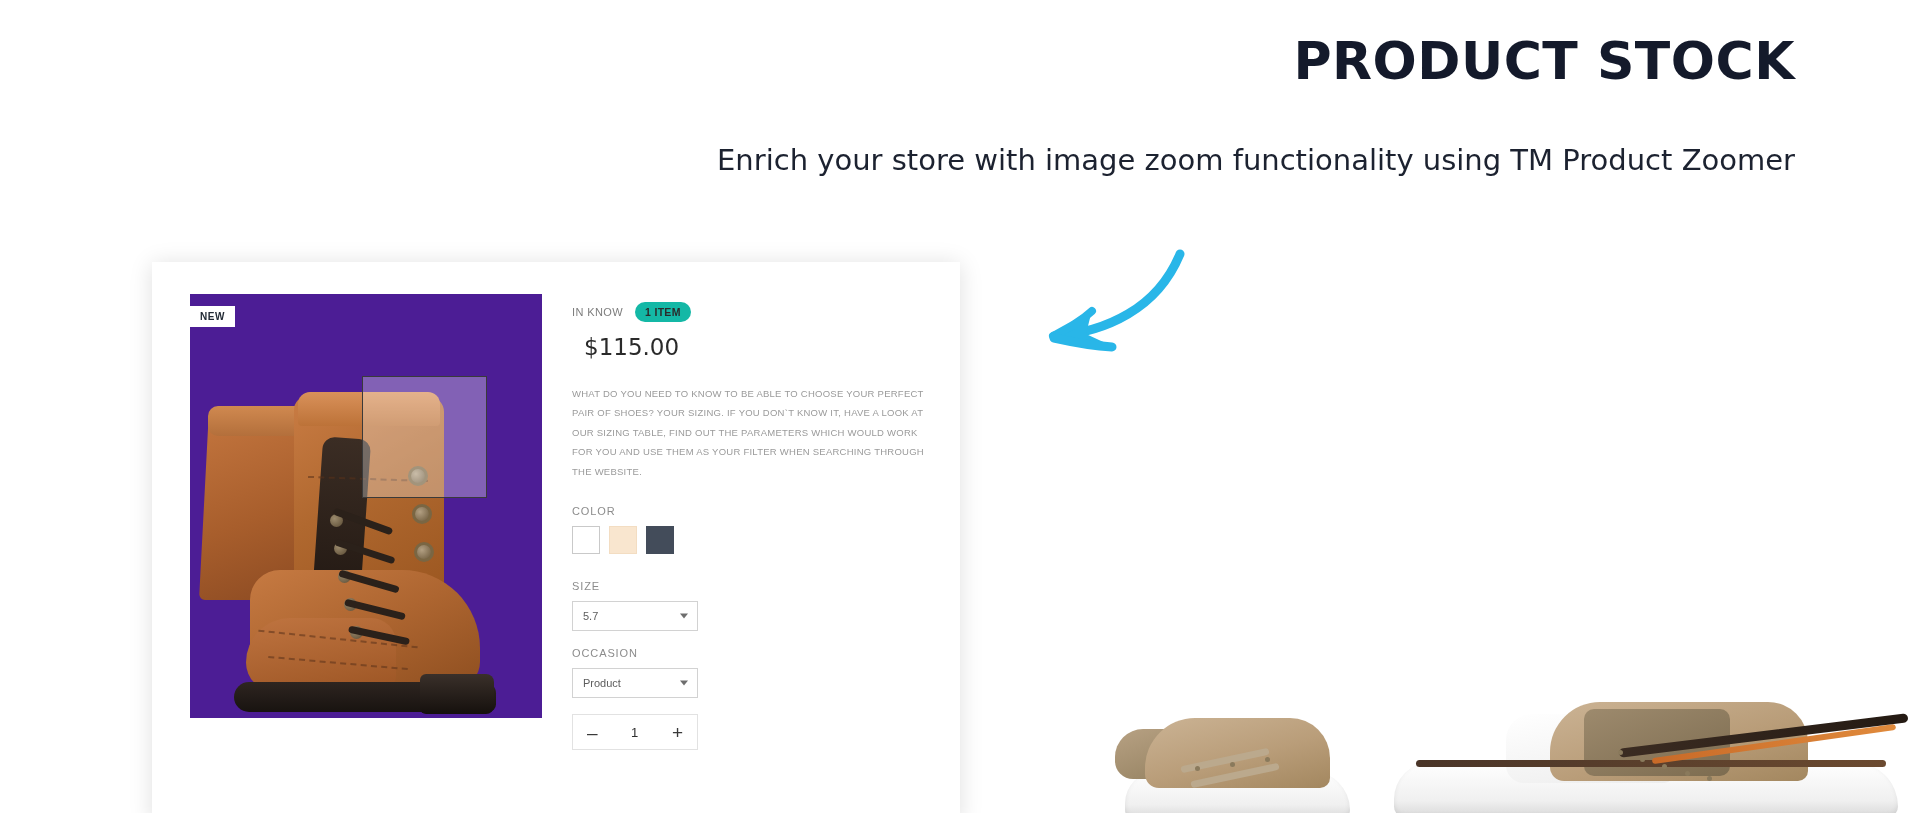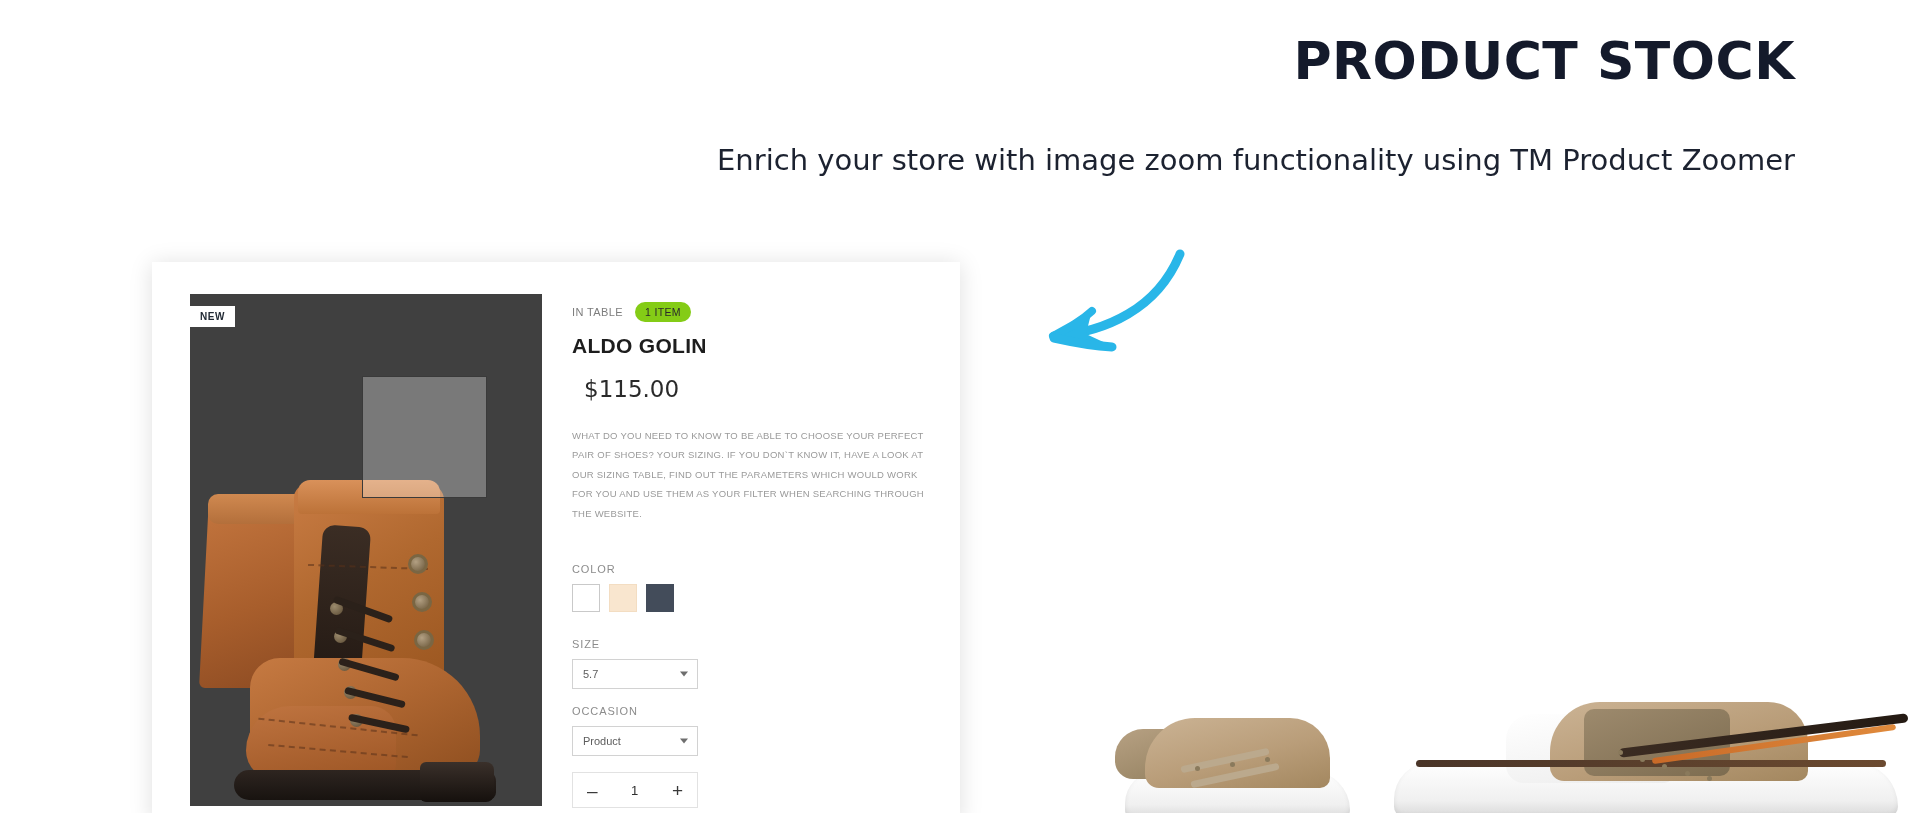--- a/index.html
+++ b/index.html
@@ -58,22 +58,22 @@
 
   .card-inner {
     display: flex;
     padding: 32px 30px 0 38px;
   }
 
   
   .gallery {
     position: relative;
     width: 352px;
-    height: 512px;
-    background: #404040;
+    height: 424px;
+    background: #4c1d95;
     flex: 0 0 352px;
   }
   .badge-new {
     position: absolute;
     left: 0; top: 12px;
     background: #ffffff;
     color: #222a35;
     font-size: 10px;
     font-weight: 700;
     letter-spacing: 0.6px;
@@ -208,24 +208,24 @@
     gap: 12px;
     margin-bottom: 12px;
   }
   .in-stock {
     font-size: 11px;
     letter-spacing: 0.4px;
     color: #7d7d7d;
     font-weight: 400;
   }
   .item-badge {
-    background: #84cc16;
+    background: #14b8a6;
     color: #2b2b2b;
     font-size: 10.5px;
-    font-weight: 400;
+    font-weight: 700;
     letter-spacing: 0.3px;
     padding: 4px 10px;
     border-radius: 11px;
   }
   .product-title {
     font-size: 21px;
     font-weight: 700;
     color: #1d1d1d;
     letter-spacing: 0.3px;
     margin-bottom: 18px;
@@ -237,21 +237,21 @@
     margin-bottom: 24px;
     font-family: "DejaVu Sans", sans-serif;
     margin-left: 12px;
   }
   .product-desc {
     font-size: 9.5px;
     line-height: 2.05;
     color: #9a9a9a;
     letter-spacing: 0.25px;
     max-width: 362px;
-    margin-bottom: 40px;
+    margin-bottom: 24px;
   }
 
   .field-label {
     font-size: 11px;
     color: #8c8c8c;
     letter-spacing: 0.9px;
     margin-bottom: 9px;
     text-transform: uppercase;
   }
 
@@ -465,25 +465,24 @@
           <div class="lace" style="left:150px; top:314px; transform:rotate(12deg);"></div>
         </div>
       </div>
 
       <div class="zoom-window"></div>
     </div>
 
     <div class="info">
 
       <div class="stock-row">
-        <span class="in-stock">IN TABLE</span>
+        <span class="in-stock">IN KNOW</span>
         <span class="item-badge">1 ITEM</span>
       </div>
 
-      <div class="product-title">ALDO GOLIN</div>
 
       <div class="product-price">$115.00</div>
 
       <div class="product-desc">WHAT DO YOU NEED TO KNOW TO BE ABLE TO CHOOSE YOUR PERFECT PAIR OF SHOES? YOUR SIZING. IF YOU DON`T KNOW IT, HAVE A LOOK AT OUR SIZING TABLE, FIND OUT THE PARAMETERS WHICH WOULD WORK FOR YOU AND USE THEM AS YOUR FILTER WHEN SEARCHING THROUGH THE WEBSITE.</div>
 
       <div class="field-label">COLOR</div>
       <div class="swatches">
         <div class="swatch" style="background:#ffffff;"></div>
         <div class="swatch" style="background:#f9e6cf; border-color:#f3ddc2;"></div>
         <div class="swatch" style="background:#434c5a; border-color:#434c5a;"></div>

